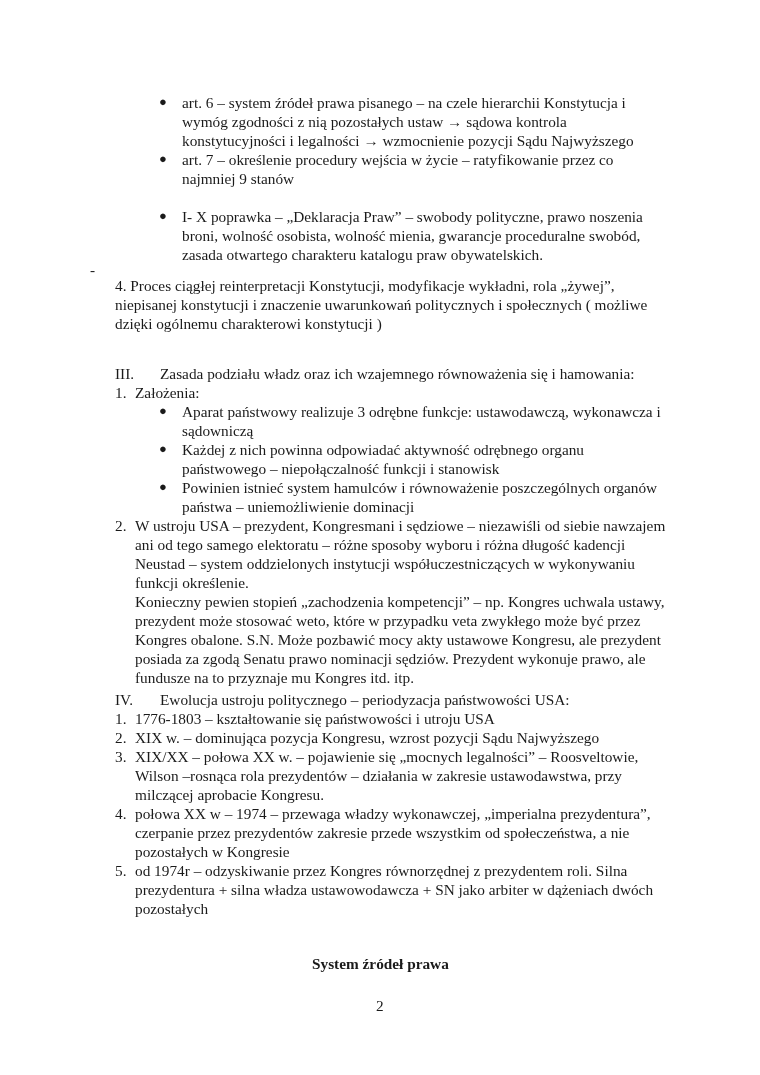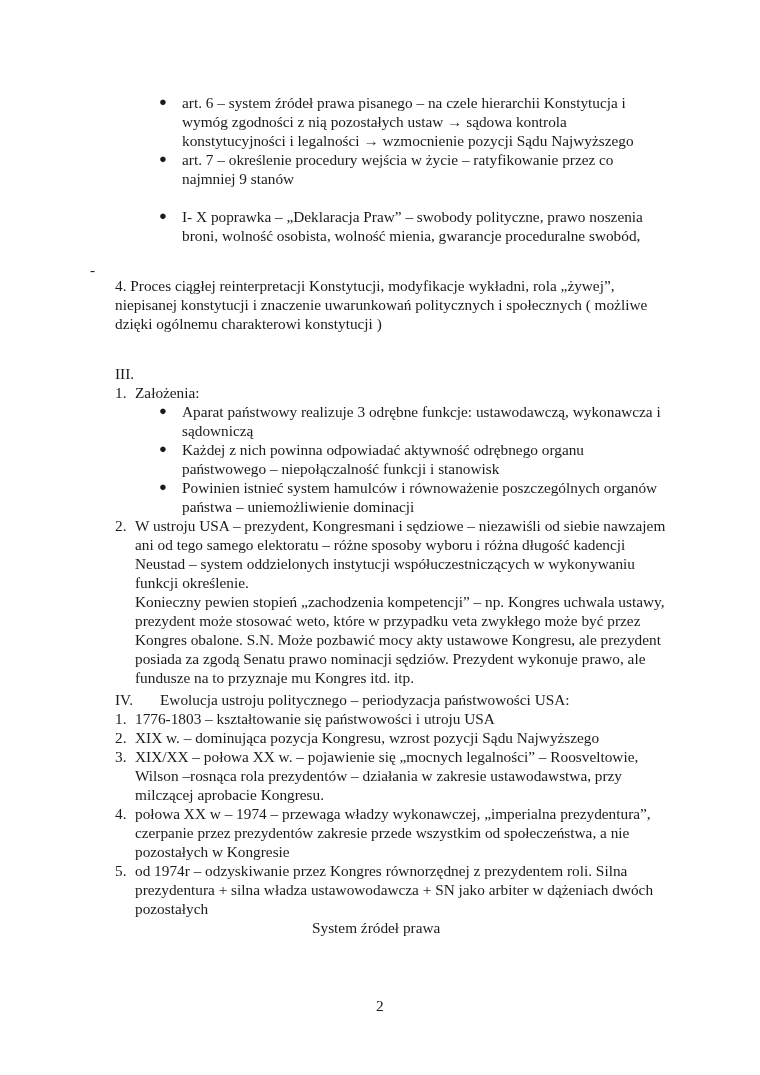--- a/index.html
+++ b/index.html
@@ -2,48 +2,50 @@
 <html><head>
 <meta charset="utf-8">
 <style>
   html, body { margin: 0; padding: 0; background: #ffffff; }
   body { width: 760px; height: 1075px; position: relative; overflow: hidden;
          font-family: "Liberation Serif", "DejaVu Serif", serif; font-size: 15.3px; color: #1a1a1a; }
   .page { position: absolute; left: 0; top: 0; width: 760px; height: 1075px; }
   .line { position: absolute; white-space: nowrap; line-height: 19px; }
   .bullet { position: absolute; font-size: 13px; line-height: 19px; }
   .num { position: absolute; line-height: 19px; }
-  .heading { position: absolute; font-weight: normal; line-height: 19px; }
+  .heading { position: absolute; font-weight: bold; line-height: 19px; margin-top: 36px; }
   .pagenum { position: absolute; line-height: 19px; }
 </style>
 </head>
 <body>
 
 <div class="page">
 
   <span class="bullet" style="left:159px;top:92px">●</span>
   <span class="line" style="left:182px;top:93px">art. 6 – system źródeł prawa pisanego – na czele hierarchii Konstytucja i</span>
   <span class="line" style="left:182px;top:112px">wymóg zgodności z nią pozostałych ustaw → sądowa kontrola</span>
   <span class="line" style="left:182px;top:131px">konstytucyjności i legalności → wzmocnienie pozycji Sądu Najwyższego</span>
 
   <span class="bullet" style="left:159px;top:149px">●</span>
   <span class="line" style="left:182px;top:150px">art. 7 – określenie procedury wejścia w życie – ratyfikowanie przez co</span>
   <span class="line" style="left:182px;top:169px">najmniej 9 stanów</span>
 
   <span class="bullet" style="left:159px;top:206px">●</span>
   <span class="line" style="left:182px;top:207px">I- X poprawka – „Deklaracja Praw” – swobody polityczne, prawo noszenia</span>
   <span class="line" style="left:182px;top:226px">broni, wolność osobista, wolność mienia, gwarancje proceduralne swobód,</span>
+  <span class="line" style="left:182px;top:245px">zasada otwartego charakteru katalogu praw obywatelskich.</span>
 
   <span class="line" style="left:90px;top:260px">-</span>
 
   <span class="line" style="left:115px;top:276px">4. Proces ciągłej reinterpretacji Konstytucji, modyfikacje wykładni, rola „żywej”,</span>
   <span class="line" style="left:115px;top:295px">niepisanej konstytucji i znaczenie uwarunkowań politycznych i społecznych ( możliwe</span>
   <span class="line" style="left:115px;top:314px">dzięki ogólnemu charakterowi konstytucji )</span>
 
   <span class="num" style="left:115px;top:364px">III.</span>
+  <span class="line" style="left:160px;top:364px">Zasada podziału władz oraz ich wzajemnego równoważenia się i hamowania:</span>
   <span class="num" style="left:115px;top:383px">1.</span>
   <span class="line" style="left:135px;top:383px">Założenia:</span>
 
   <span class="bullet" style="left:159px;top:401px">●</span>
   <span class="line" style="left:182px;top:402px">Aparat państwowy realizuje 3 odrębne funkcje: ustawodawczą, wykonawcza i</span>
   <span class="line" style="left:182px;top:421px">sądowniczą</span>
 
   <span class="bullet" style="left:159px;top:439px">●</span>
   <span class="line" style="left:182px;top:440px">Każdej z nich powinna odpowiadać aktywność odrębnego organu</span>
   <span class="line" style="left:182px;top:459px">państwowego – niepołączalność funkcji i stanowisk</span>

